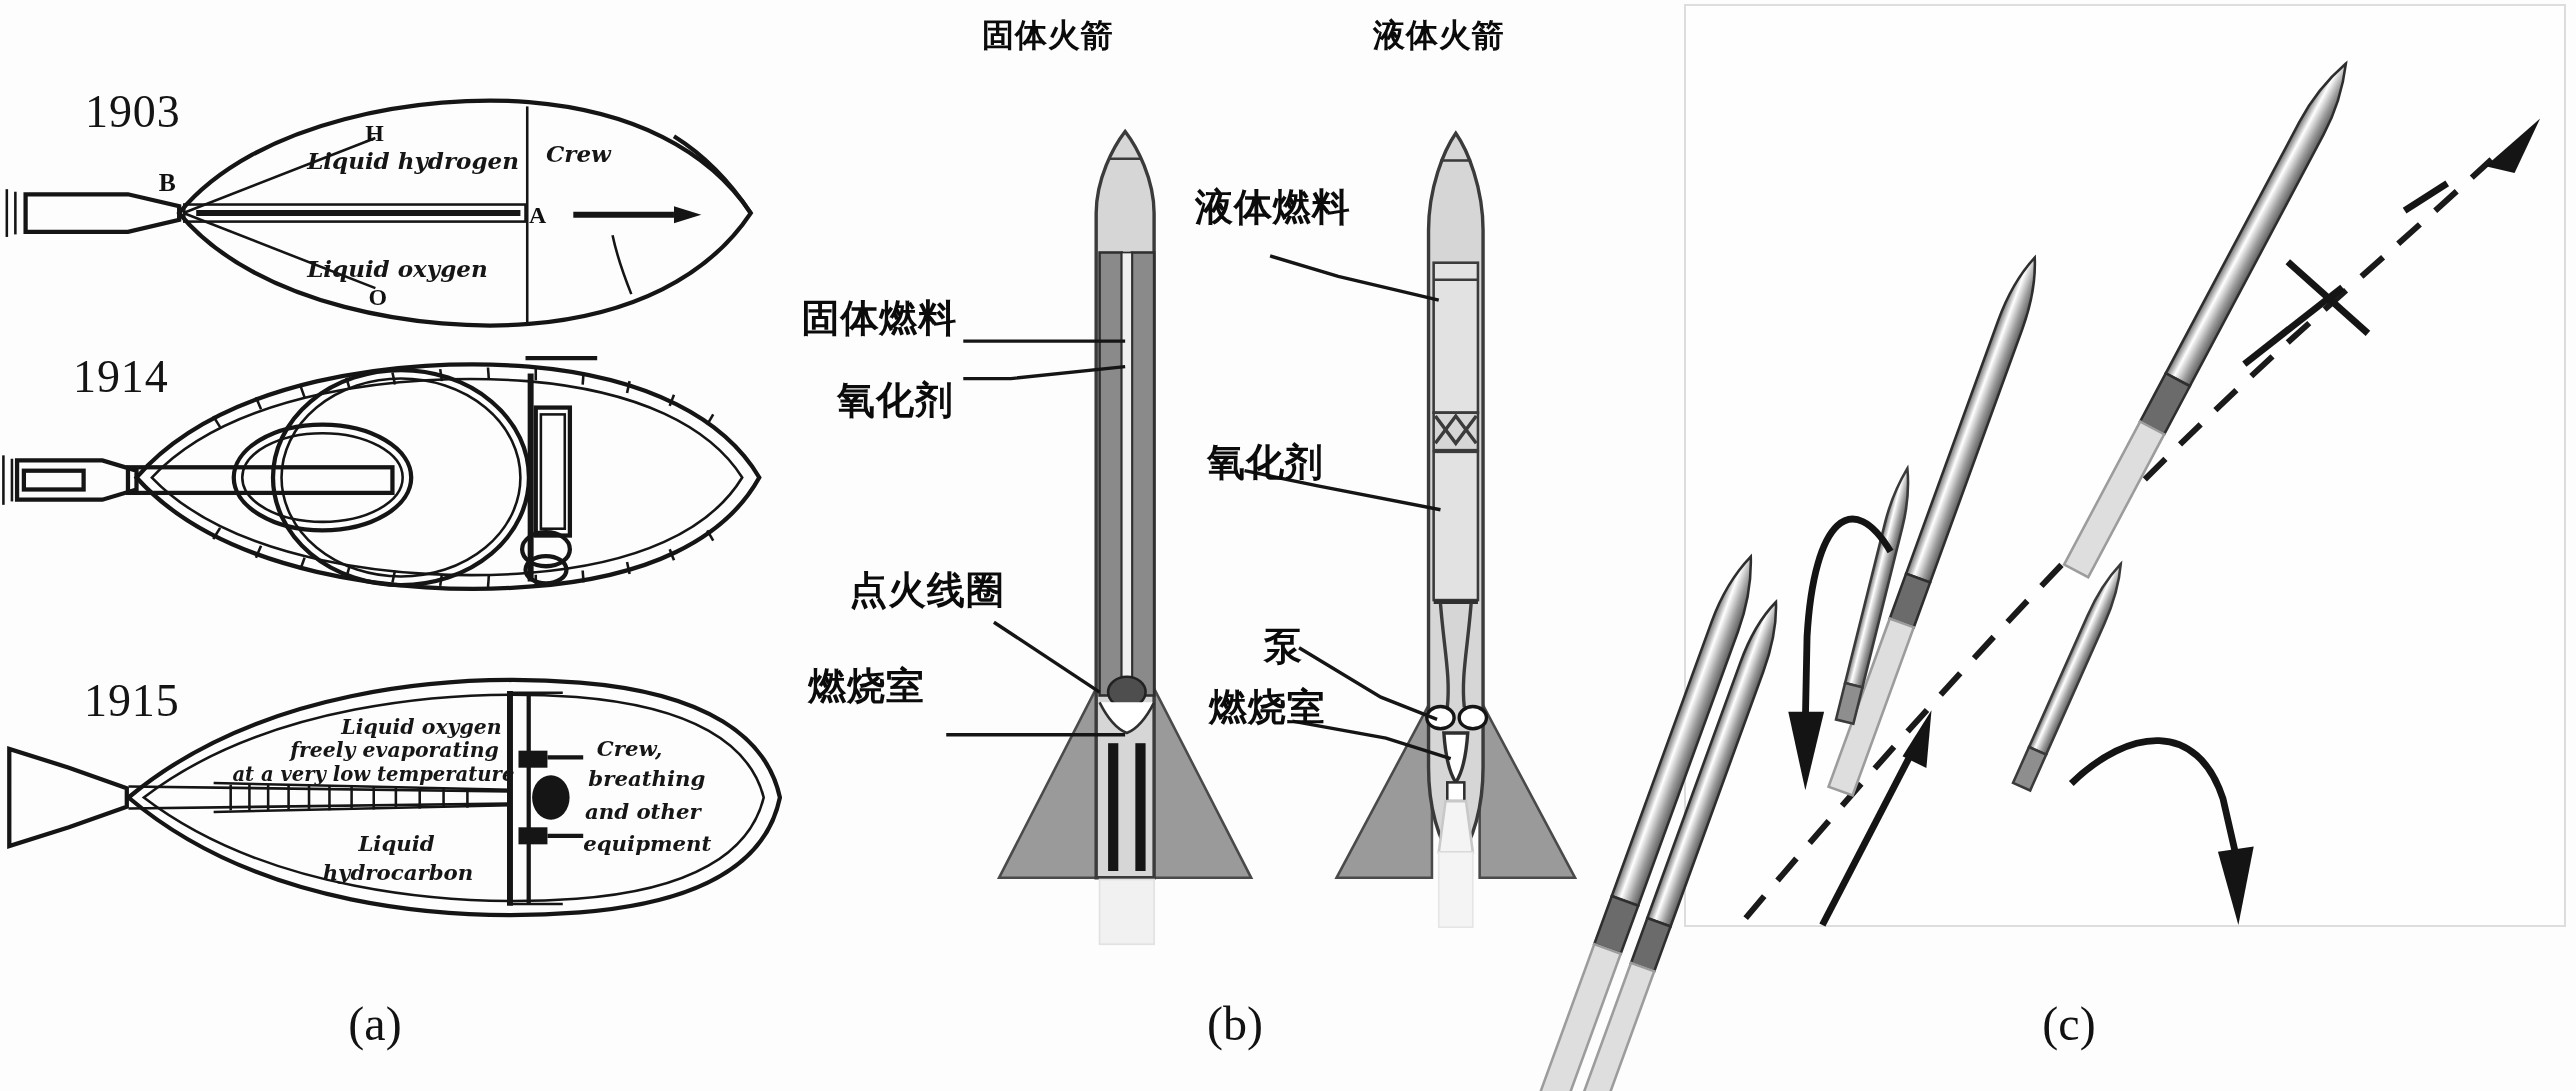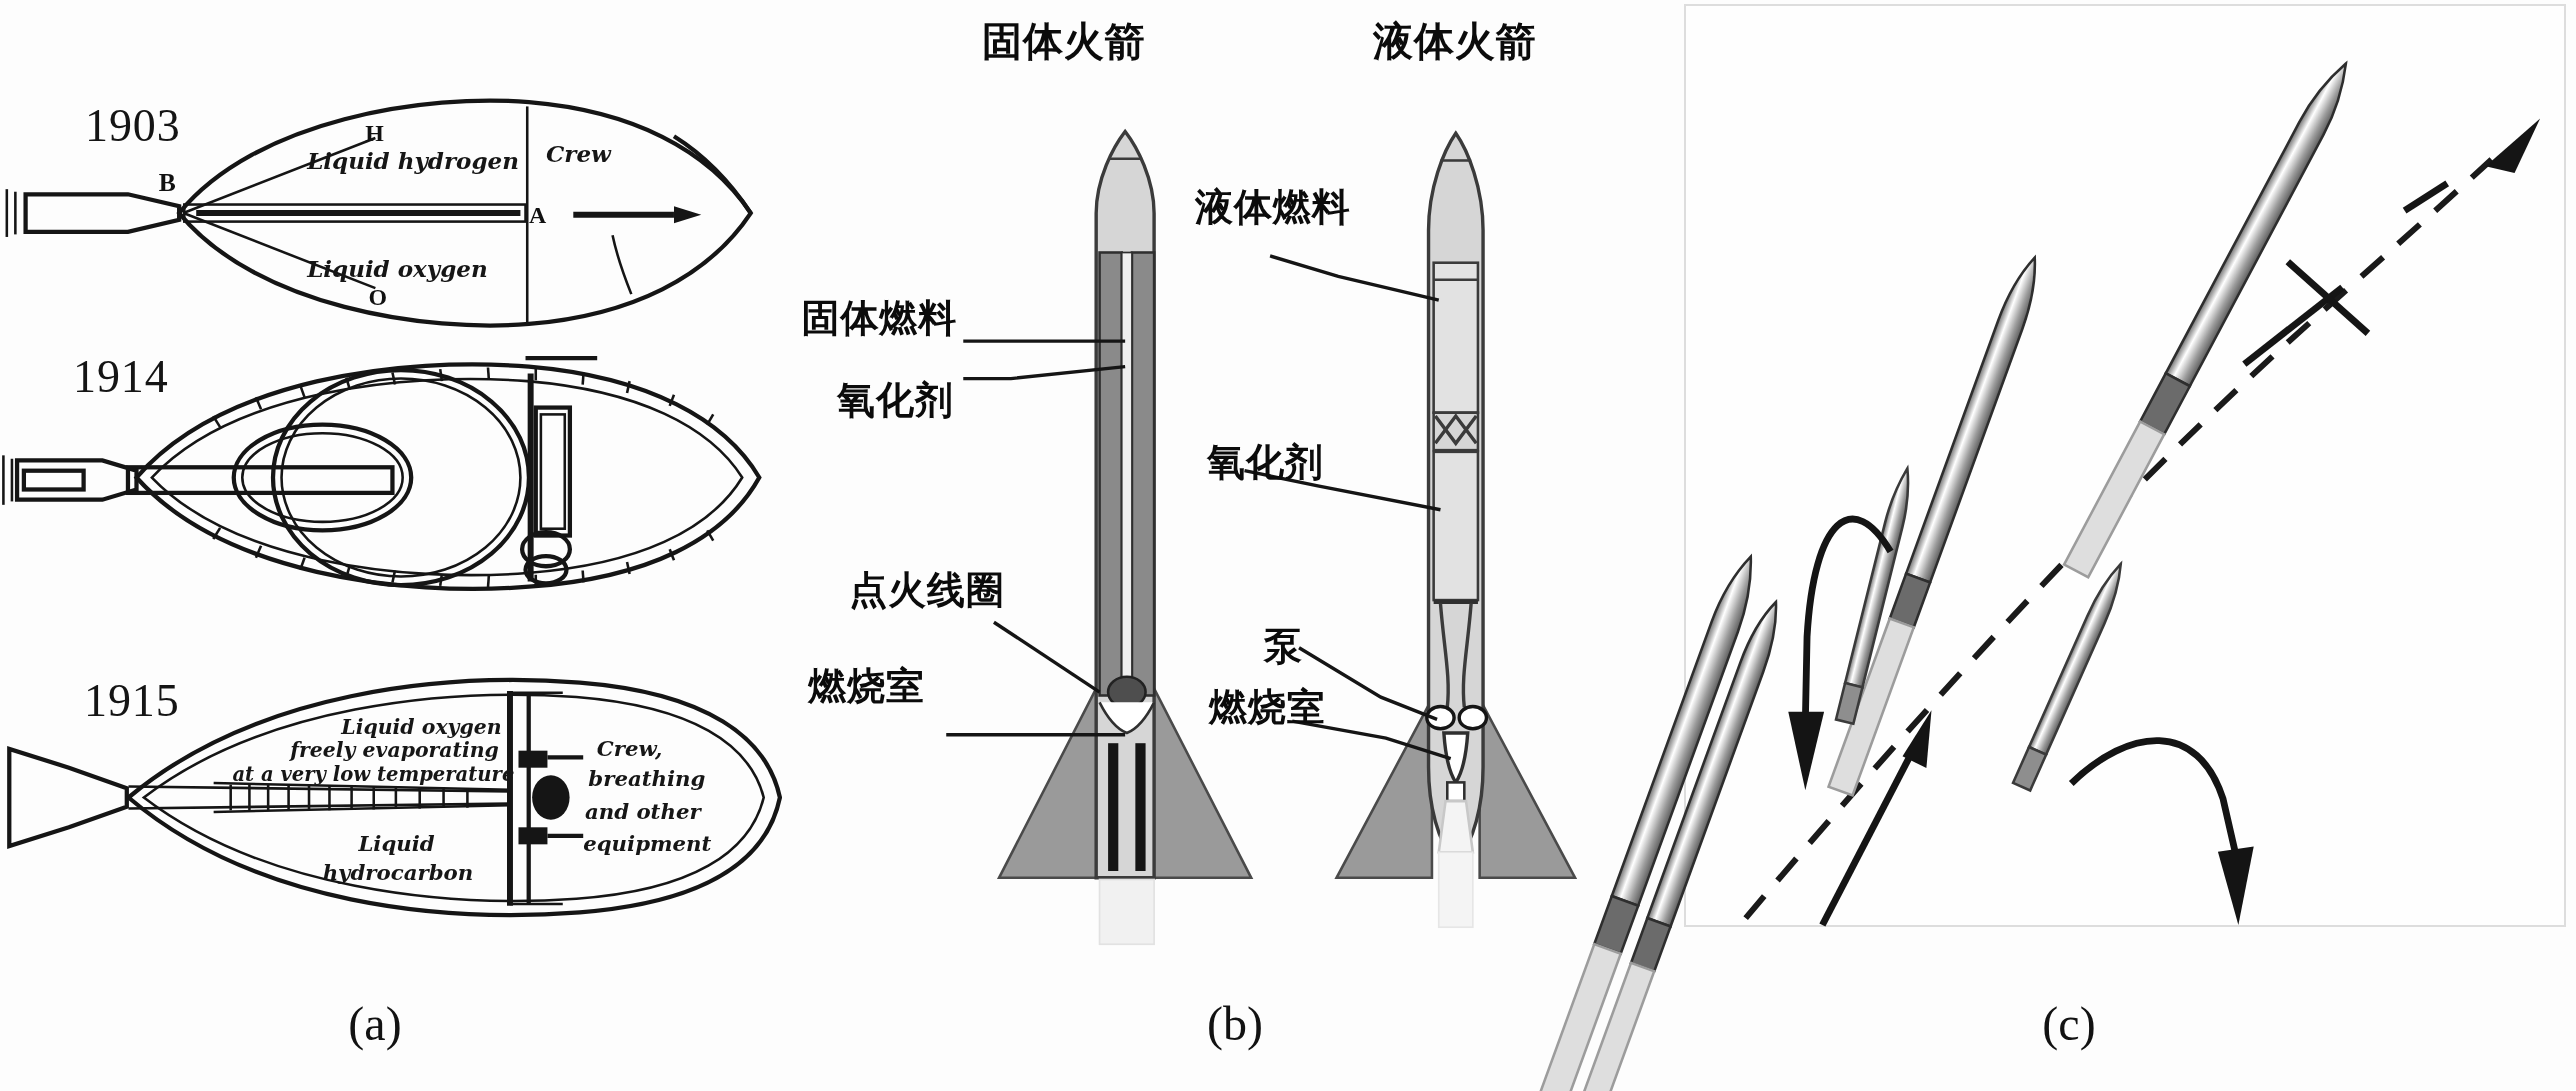--- a/index.html
+++ b/index.html
@@ -25,21 +25,21 @@
     font-family:"Liberation Serif", serif;
     font-size:46px;color:#141414;letter-spacing:0.9px;
   }
   .cn{
     position:absolute;
     font-family:"DejaVu Sans", sans-serif;
     font-size:38px;color:#0b0b0b;
     white-space:nowrap;font-weight:600;
     letter-spacing:0.9px;
   }
-  .cn.title{font-size:40px;}
+  .cn.title{font-size:32px;}
   svg{position:absolute;top:0;left:0;overflow:visible;}
   .ink{fill:none;stroke:#151515;}
   .thin{stroke-width:3;}
   .med{stroke-width:5;}
   .thick{stroke-width:7;}
   .hand{
     font-family:"DejaVu Serif", serif;
     font-style:italic;font-weight:700;
     fill:#161616;
   }
@@ -54,21 +54,21 @@
     background:#fefefe;
   }
 </style>
 </head>
 <body>
 
 <div class="figure">
 
   <div class="panel" style="left:0;top:0;width:819px;height:955px;">
 
-    <div class="yr" style="left:85px;top:99px;">1903</div>
+    <div class="yr" style="left:85px;top:85px;">1903</div>
 
     <svg width="819" height="256" style="top:68px;left:0;" viewBox="0 0 960 300">
 
       <path class="ink med" d="M210,170 C300,60 500,30 620,40 C740,50 830,95 880,170
                                C830,245 740,290 620,300 C500,310 300,280 210,170 Z" fill="#ffffff"></path>
 
       <path class="ink med" d="M880,170 C860,140 830,105 790,80" fill="none"></path>
 
       <path class="ink thin" d="M215,170 L440,82"></path>
       <path class="ink thin" d="M215,170 L440,258"></path>

